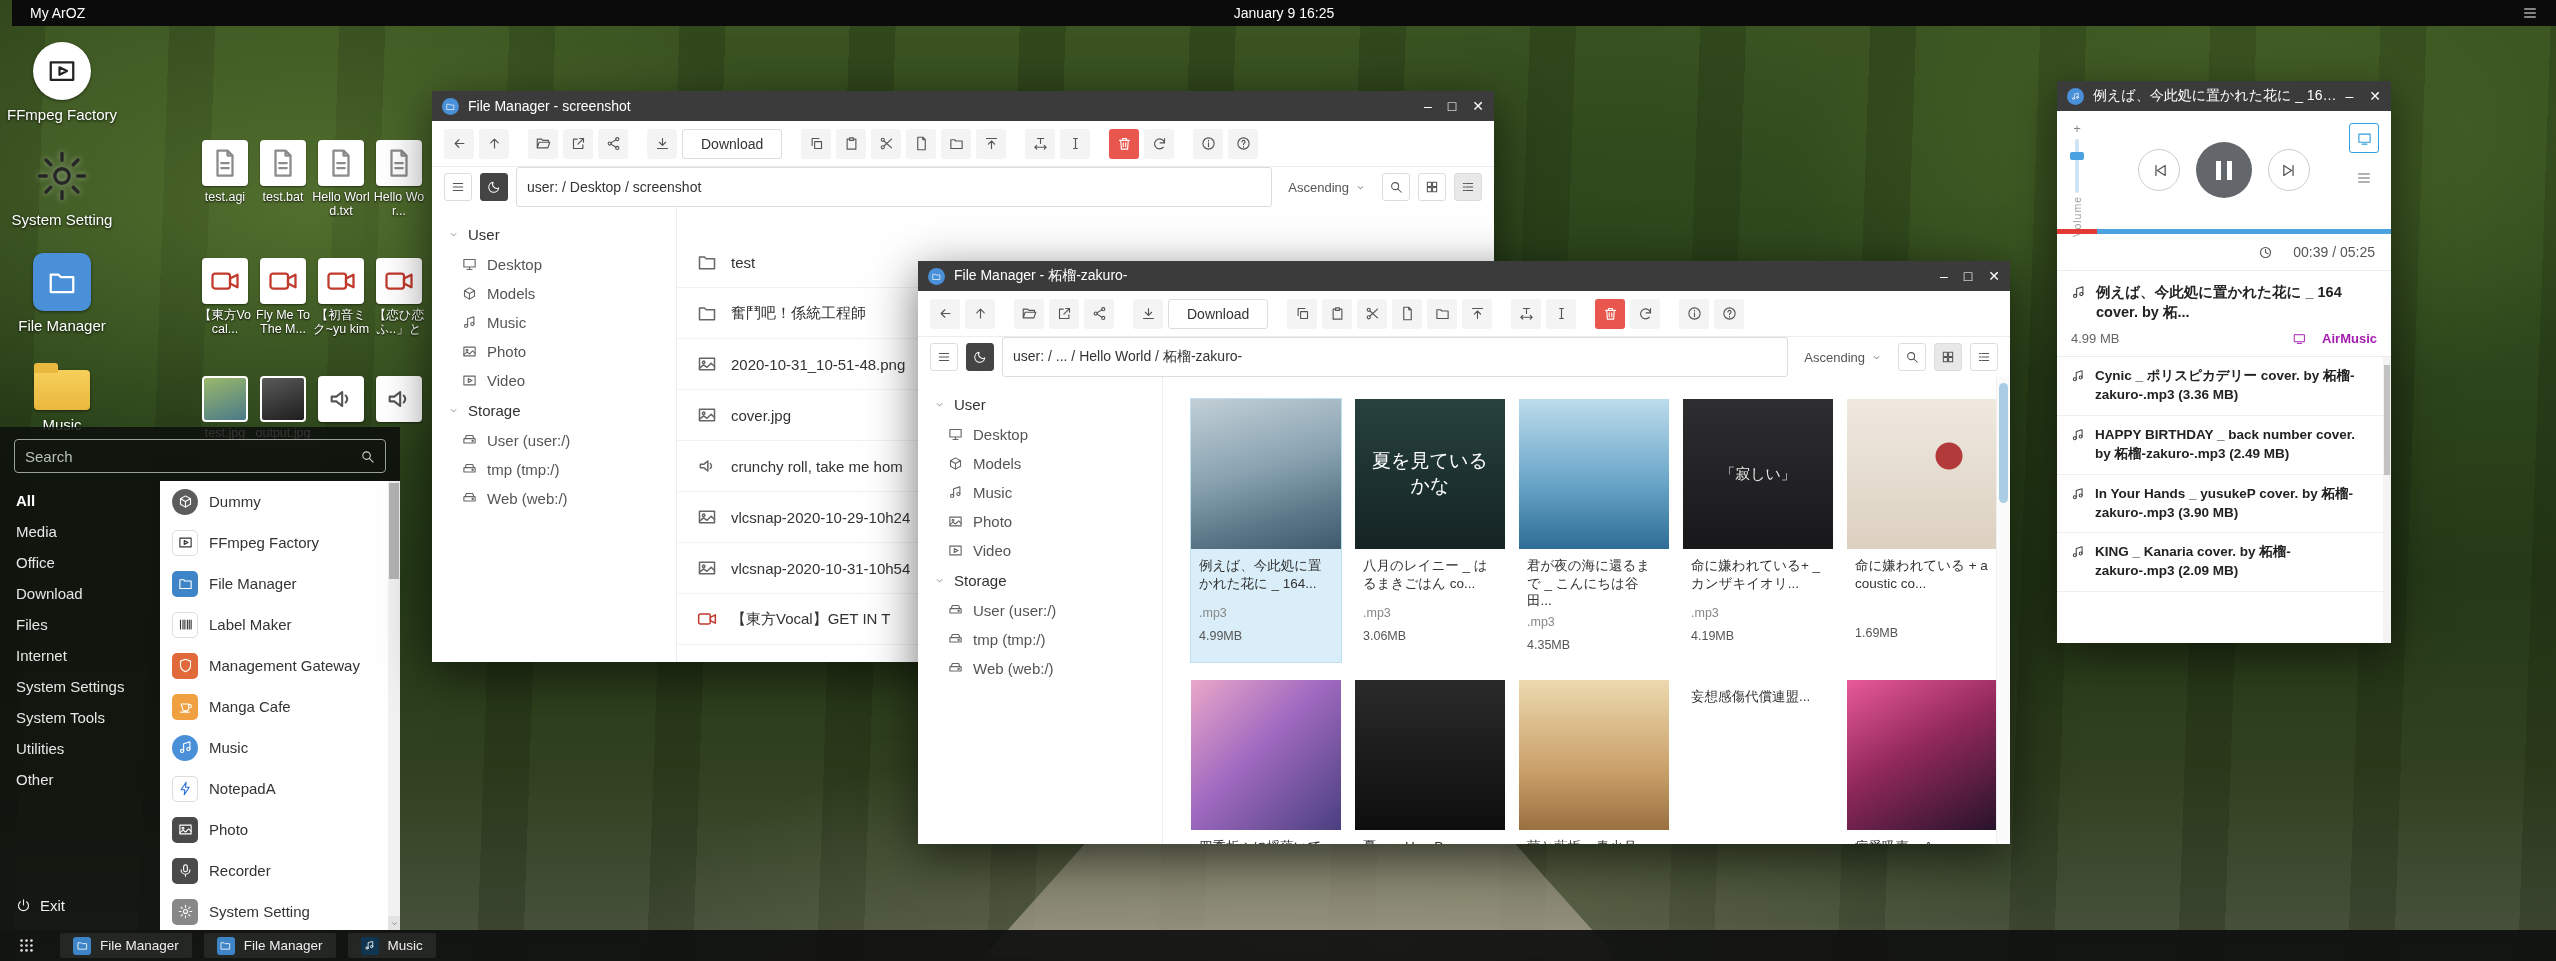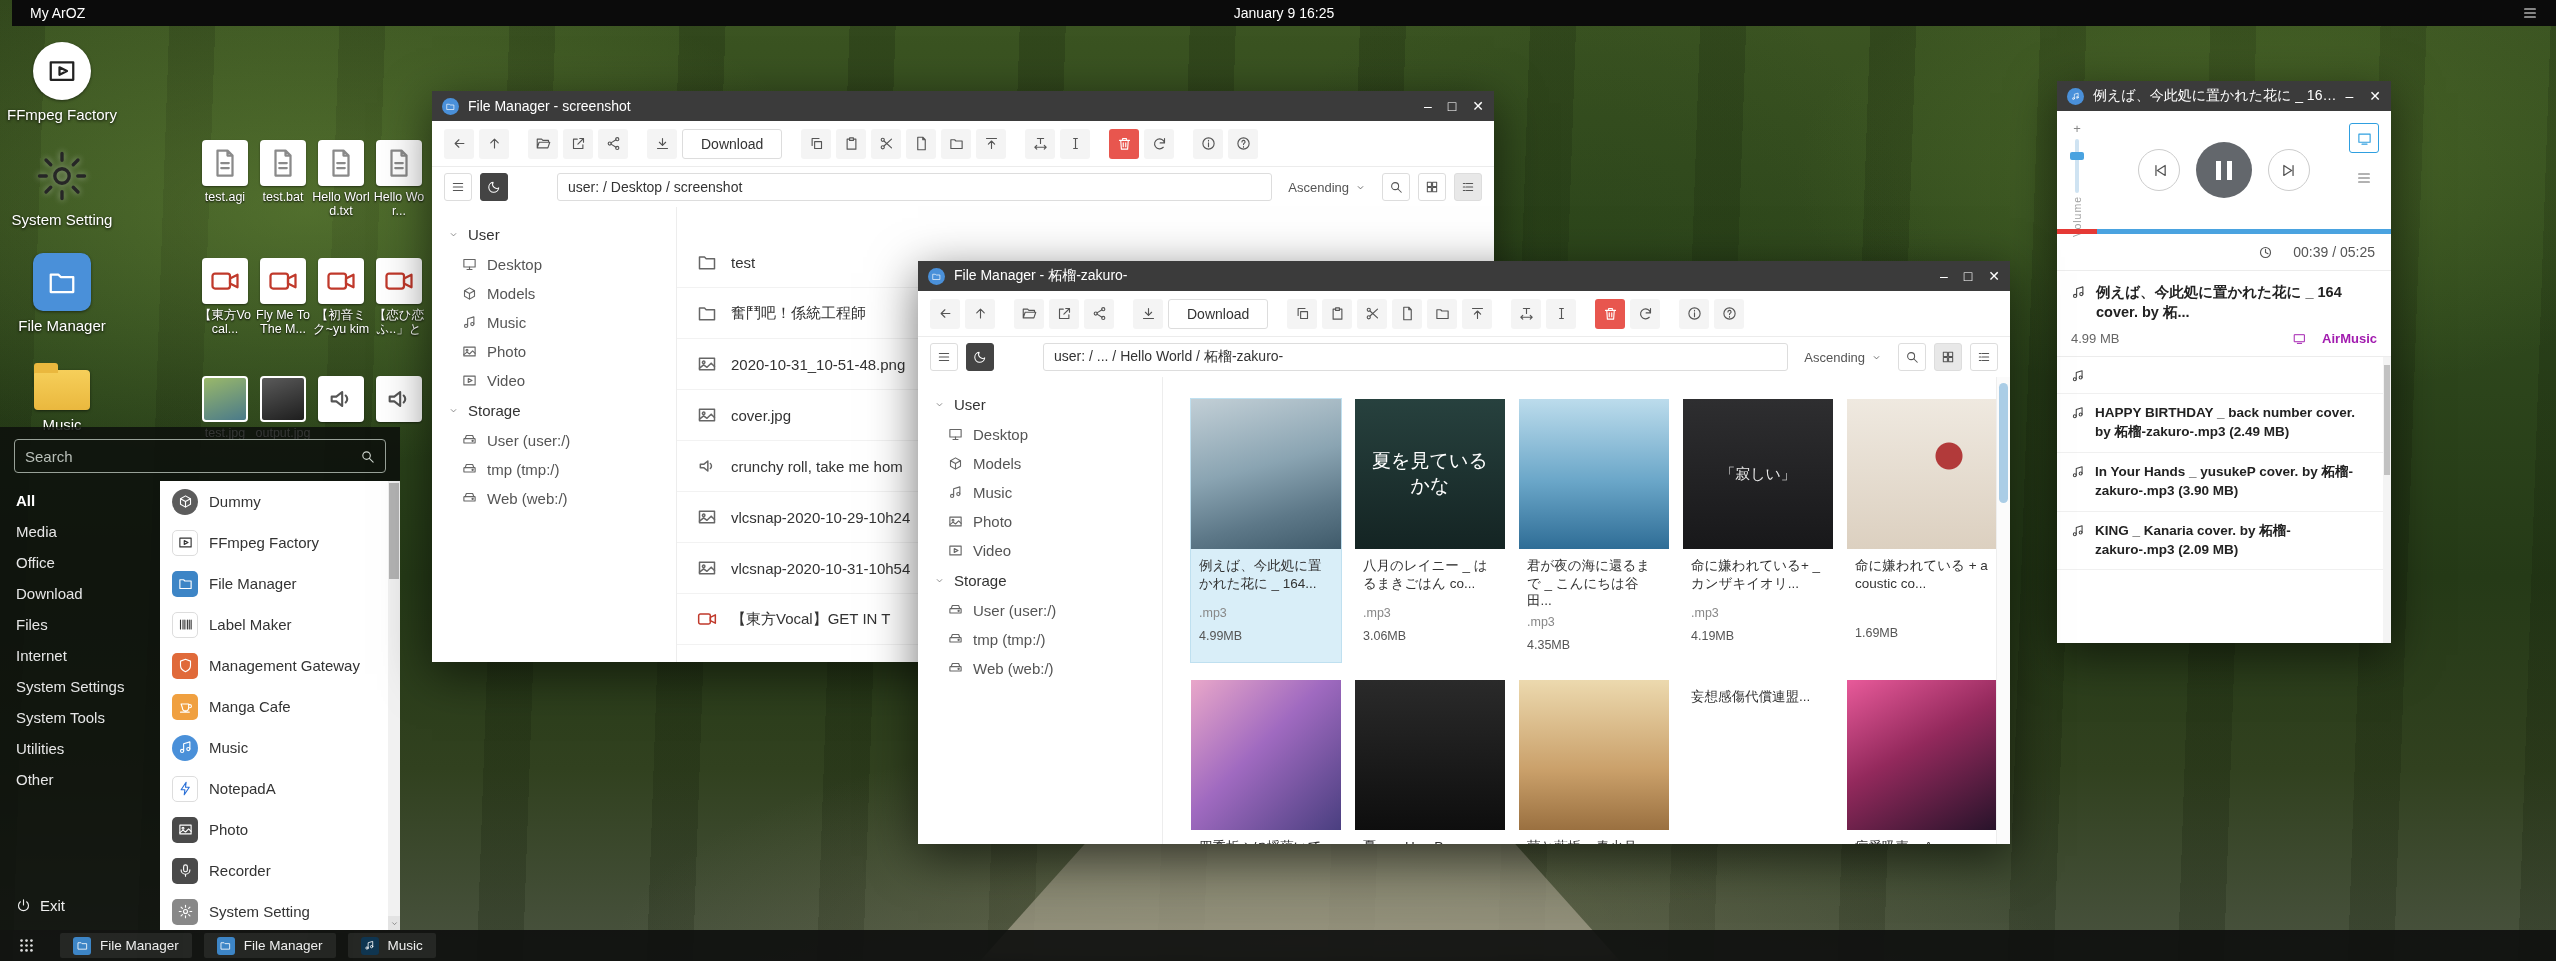--- a/index.html
+++ b/index.html
@@ -98,21 +98,21 @@
 .tb{width:30px;height:30px;background:#f4f4f4;border:none;border-radius:3px;color:#555;display:grid;place-items:center;cursor:pointer;}
 .tb svg{width:15px;height:15px;}
 .tb.red{background:#e8564e;color:#fff;}
 .tb-dl{height:30px;border:1px solid #ddd;background:#fff;border-radius:3px;padding:0 18px;font-size:14px;color:#333;cursor:pointer;}
 .tgap{width:9px;flex:none;}
 .crumbbar{height:40px;display:flex;align-items:center;gap:8px;padding:0 12px;flex:none;}
 .cb{width:28px;height:28px;border:1px solid #ddd;border-radius:3px;background:#fff;color:#555;display:grid;place-items:center;cursor:pointer;}
 .cb svg{width:14px;height:14px;}
 .cb.dark{background:#444;color:#fff;border-color:#444;}
 .cb.active{background:#e8e8e8;}
-.crumb{flex:1;height:28px;border:1px solid #ddd;border-radius:3px;display:flex;align-items:center;padding:0 10px;font-size:14px;color:#333;overflow:hidden;white-space:nowrap;margin-left:41px;}
+.crumb{flex:1;height:40px;border:1px solid #ddd;border-radius:3px;display:flex;align-items:center;padding:0 10px;font-size:14px;color:#333;overflow:hidden;white-space:nowrap;}
 .sort{display:flex;align-items:center;gap:6px;font-size:13px;color:#555;padding:0 8px;cursor:pointer;}
 .sort svg{width:11px;height:11px;}
 .wbody{flex:1;display:flex;min-height:0;}
 .fside{width:245px;border-right:1px solid #ededed;padding-top:12px;font-size:15px;color:#444;flex:none;overflow:hidden;}
 .fs-h{display:flex;align-items:center;gap:9px;padding:7px 16px;color:#333;cursor:pointer;}
 .fs-h svg{width:11px;height:11px;color:#777;}
 .fs-i{display:flex;align-items:center;gap:10px;padding:6px 16px 6px 30px;color:#555;cursor:pointer;text-align:right;}
 .fs-i svg{width:15px;height:15px;color:#666;flex:none;}
 .fmain{flex:1;min-width:0;position:relative;overflow:hidden;}
 
@@ -1262,20 +1262,21 @@
             </svg>
           <span>AirMusic</span>
         </span>
       </div>
     </div>
     <div class="plist">
       <div class="pli">
           <svg class="ic">
             <use href="#i-note"></use>
           </svg>
+          <span><span>Cynic _ ポリスピカデリー cover. by 柘榴-zakuro-.mp3</span> <span>(3.36 MB)</span></span>
         </div>
       <div class="pli">
           <svg class="ic">
             <use href="#i-note"></use>
           </svg>
           <span><span>HAPPY BIRTHDAY _ back number cover. by 柘榴-zakuro-.mp3</span> <span>(2.49 MB)</span></span>
         </div>
       <div class="pli">
           <svg class="ic">
             <use href="#i-note"></use>

